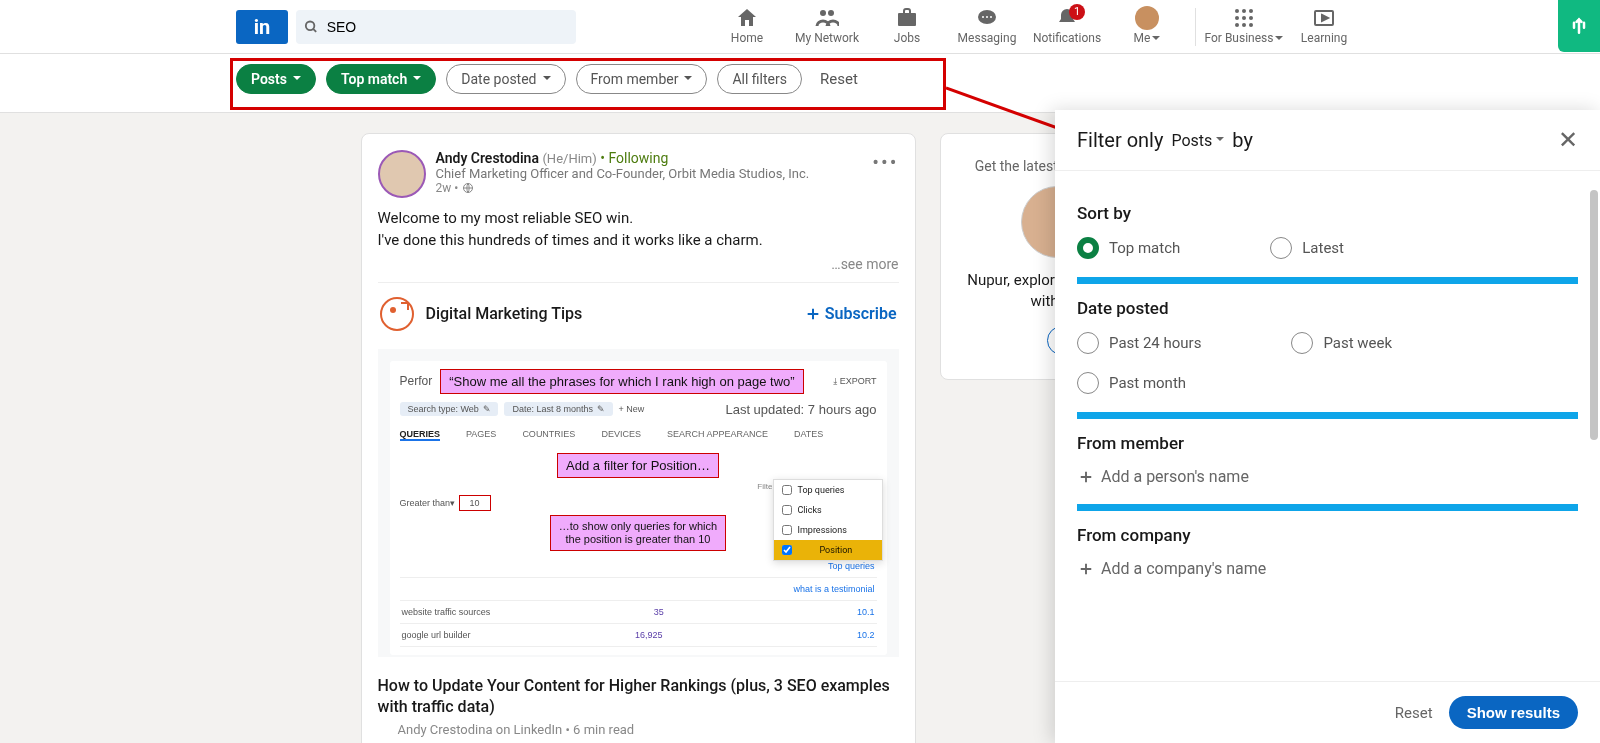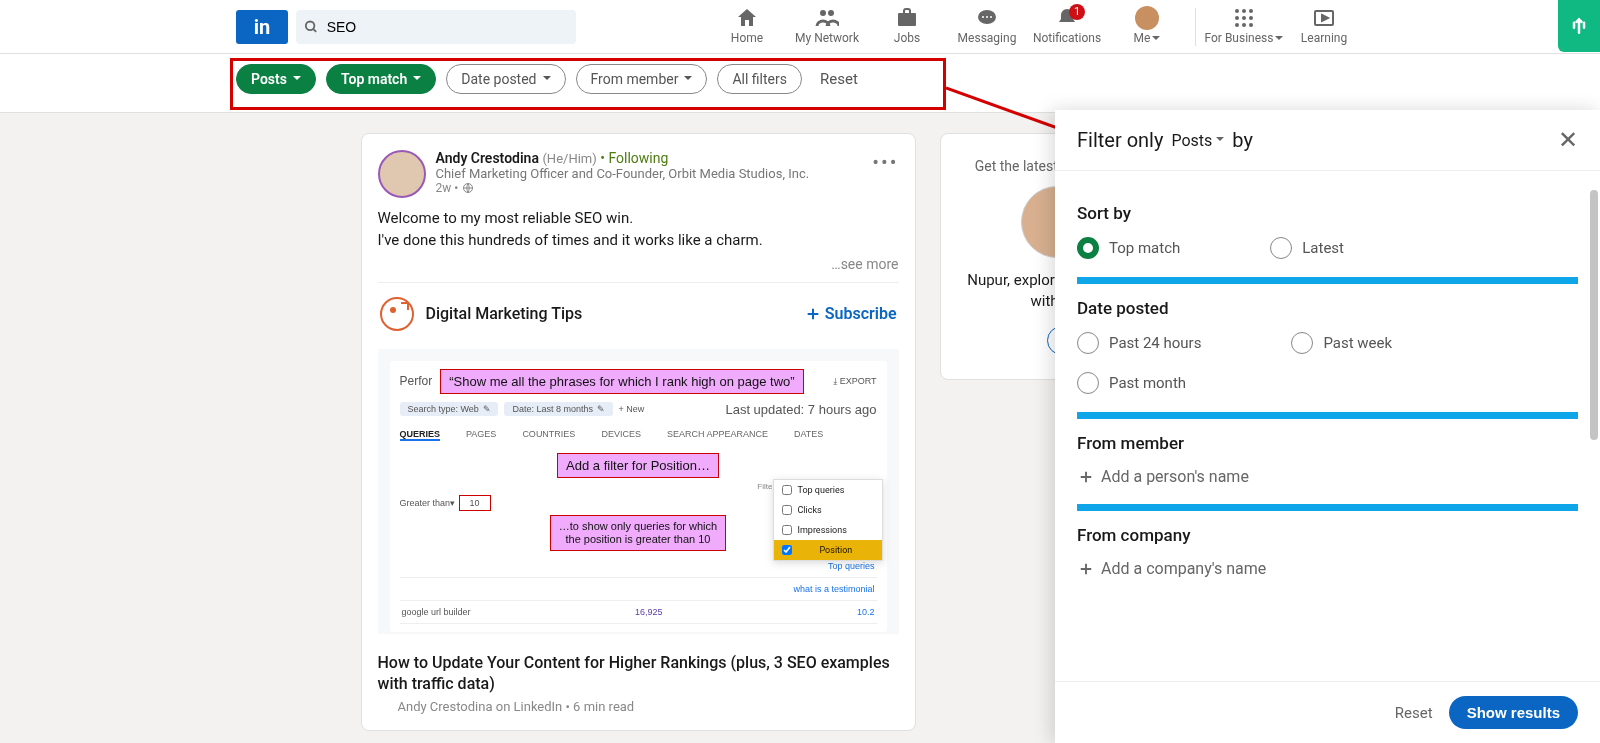--- a/index.html
+++ b/index.html
@@ -304,20 +304,25 @@
               </div>
             </div>
             <div class="qrows">
               <div>
                   <span>Top queries</span>
                 </div>
               <div>
                   <span>what is a testimonial</span>
                 </div>
               <div>
+                  <span>website traffic sources</span>
+                  <span>35</span>
+                  <span>10.1</span>
+                </div>
+              <div>
                   <span>google url builder</span>
                   <span>16,925</span>
                   <span>10.2</span>
                 </div>
             </div>
           </div>
           <div class="menu-pop" style="top:130px;">
             <div>
                 <input type="checkbox" style="">
                 <span>Top queries</span>

